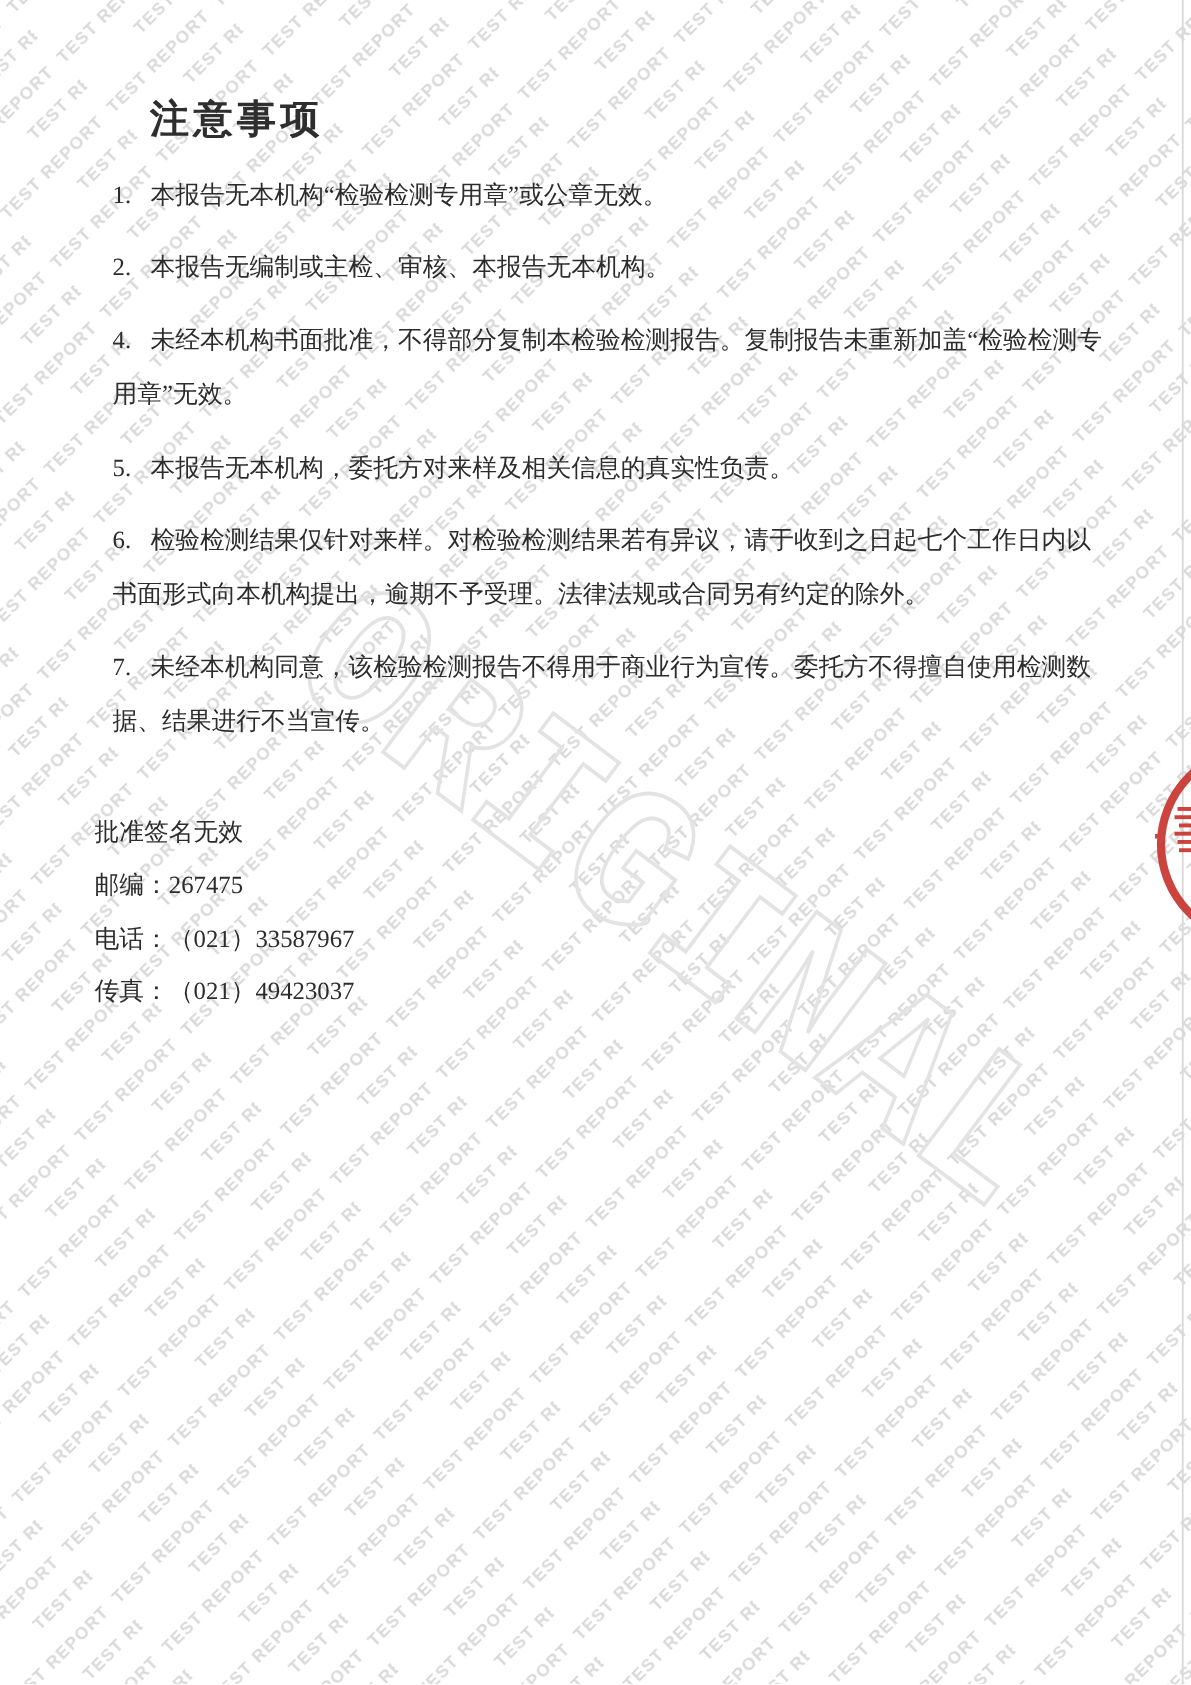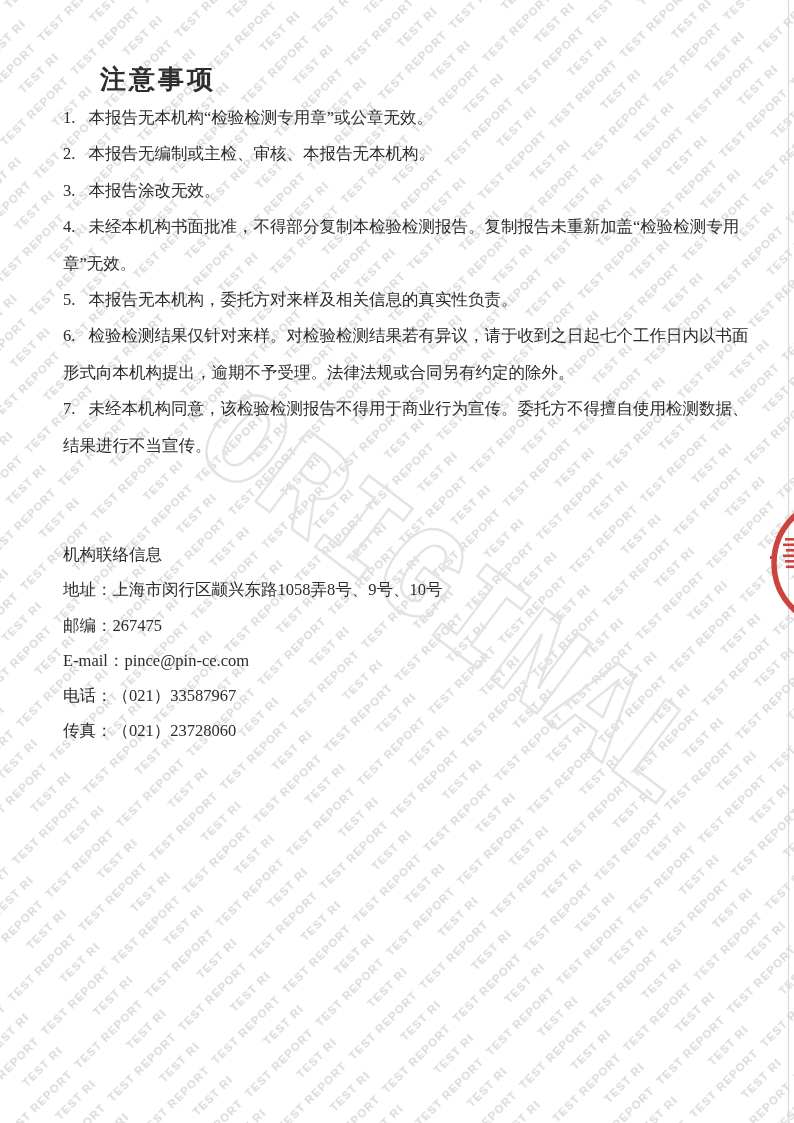--- a/index.html
+++ b/index.html
@@ -36,21 +36,21 @@
   }
   .notes {
     position: absolute;
     left: 63px;
     top: 100px;
     width: 686px;
     font-size: 16.5px;
     line-height: 36.4px;
     color: #2c2c2c;
   }
-  .notes p { margin: 0; }
+  .notes p { margin: 12px; }
   .note-num { margin-right: 13px; }
   .contact {
     position: absolute;
     left: 63px;
     top: 537px;
     width: 686px;
     font-size: 16.5px;
     line-height: 35.3px;
     color: #2c2c2c;
   }
@@ -89,30 +89,27 @@
     </g>
   </svg>
 
   <div class="content">
 
     <div class="doc-title">注意事项</div>
 
     <div class="notes">
       <p><span class="note-num">1.</span><span>本报告无本机构“检验检测专用章”或公章无效。</span></p>
       <p><span class="note-num">2.</span><span>本报告无编制或主检、审核、本报告无本机构。</span></p>
-      <p><span class="note-num">3.</span><span>本报告涂改无效。</span></p>
       <p><span class="note-num">4.</span><span>未经本机构书面批准，不得部分复制本检验检测报告。复制报告未重新加盖“检验检测专用章”无效。</span></p>
       <p><span class="note-num">5.</span><span>本报告无本机构，委托方对来样及相关信息的真实性负责。</span></p>
       <p><span class="note-num">6.</span><span>检验检测结果仅针对来样。对检验检测结果若有异议，请于收到之日起七个工作日内以书面形式向本机构提出，逾期不予受理。法律法规或合同另有约定的除外。</span></p>
       <p><span class="note-num">7.</span><span>未经本机构同意，该检验检测报告不得用于商业行为宣传。委托方不得擅自使用检测数据、结果进行不当宣传。</span></p>
     </div>
 
     <div class="contact">
-      <div>机构联络信息</div>
-      <div>地址：上海市闵行区颛兴东路1058弄8号、9号、10号</div>
+      <div>批准签名无效</div>
       <div>邮编：267475</div>
-      <div>E-mail：pince@pin-ce.com</div>
       <div>电话：（021）33587967</div>
-      <div>传真：（021）23728060</div>
+      <div>传真：（021）49423037</div>
     </div>
 
   </div>
 </div>
 
 </body></html>

